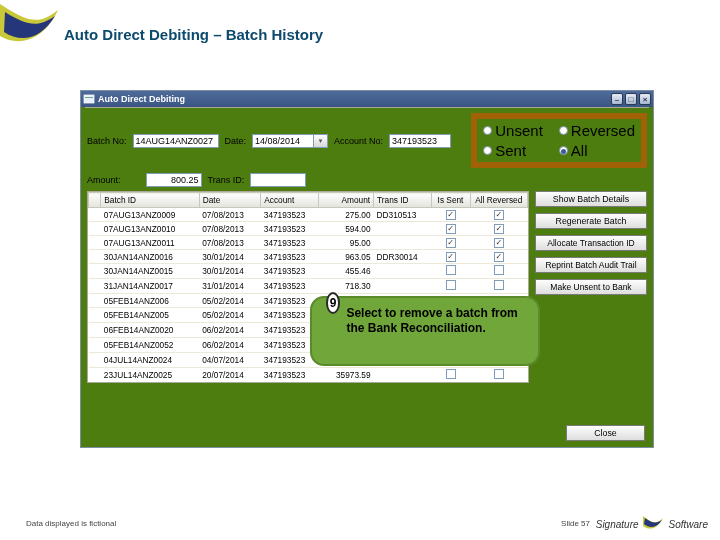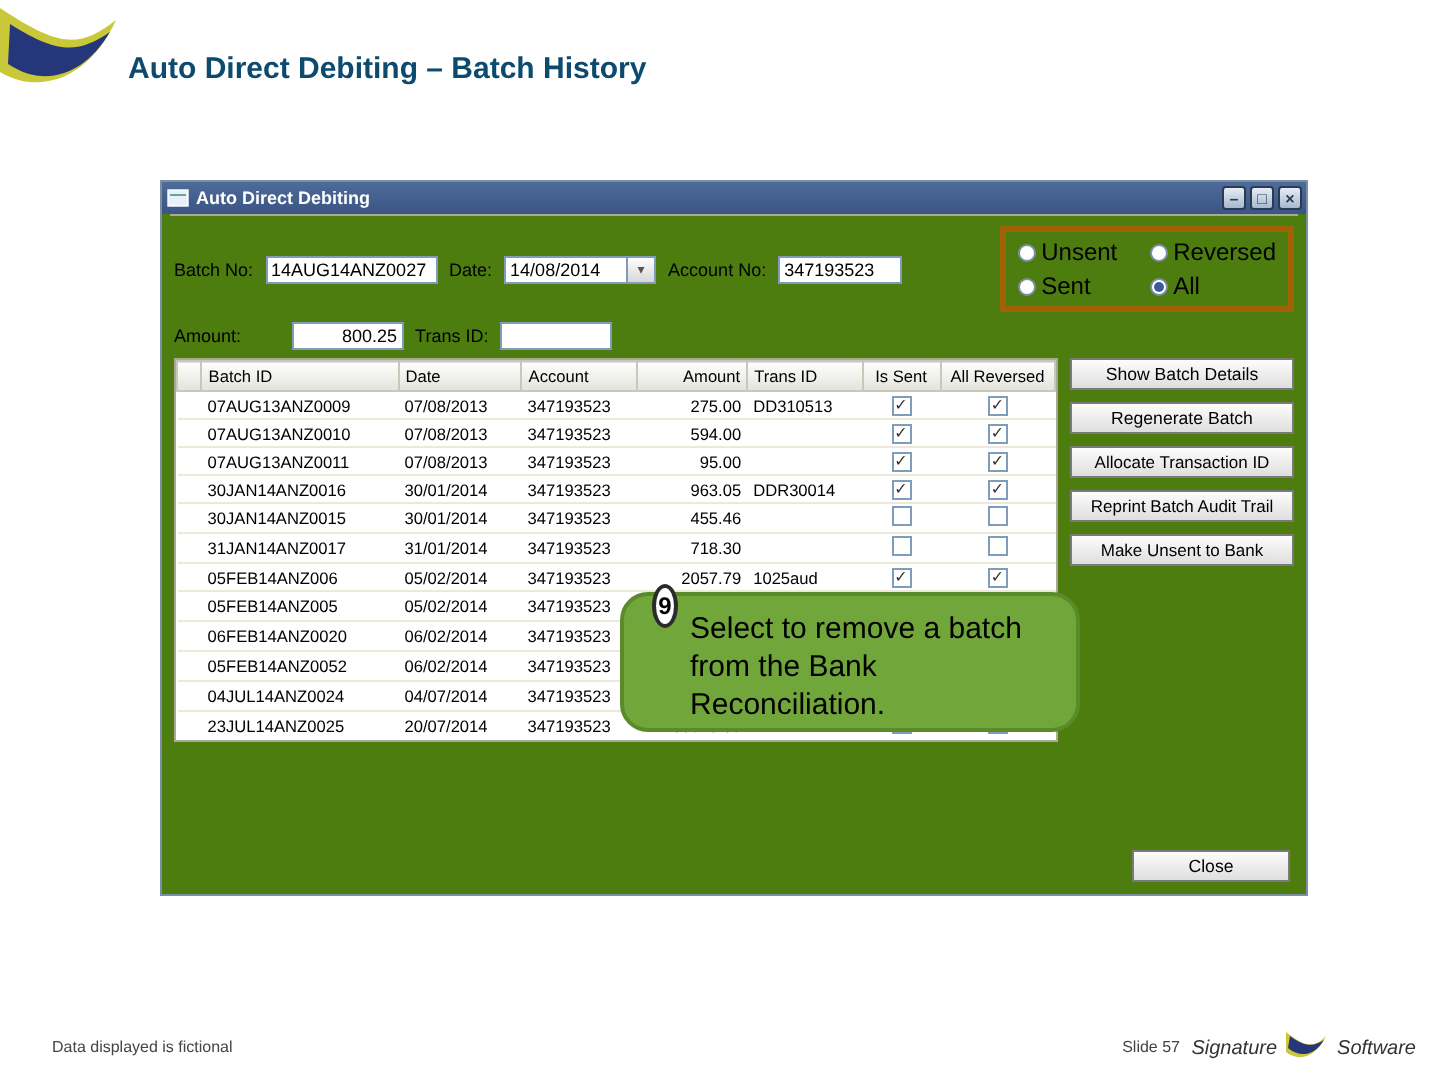--- a/index.html
+++ b/index.html
@@ -20,21 +20,21 @@
   .filters{display:flex;align-items:center;padding:5px 6px;gap:6px;font-size:9px}
   .lbl{font-weight:400;color:#000;white-space:nowrap}
   .tin{height:14px;border:1px solid #7f9db9;background:#fff;font-size:9px;padding:0 2px}
   .tin.batch{width:86px}
   .tin.date{width:62px}
   .tin.acct{width:62px}
   .tin.amount{width:56px;text-align:right}
   .tin.trans{width:56px}
   .datewrap{display:flex}
   .datebtn{width:14px;height:14px;border:1px solid #7f9db9;border-left:none;background:linear-gradient(#fdfdfd,#d8d8d8);display:flex;align-items:center;justify-content:center;font-size:7px;color:#555}
-  .status-box{margin-left:auto;border:3px solid #a16207;padding:3px 6px;display:grid;grid-template-columns:auto auto;column-gap:16px;row-gap:3px;font-size:12px}
+  .status-box{margin-left:auto;border:6px solid #a16207;padding:3px 6px;display:grid;grid-template-columns:auto auto;column-gap:16px;row-gap:3px;font-size:15px}
   .radio{display:flex;align-items:center;gap:3px}
   .radio .dot{width:9px;height:9px;border:1px solid #7b8ea4;border-radius:50%;display:inline-block;position:relative;background:#fff}
   .radio .dot.on:after{content:"";position:absolute;width:5px;height:5px;background:#3b5c9a;border-radius:50%;left:1.5px;top:1.5px}
   .row2{display:flex;align-items:center;padding:0 6px 4px 6px;gap:6px}
   .gap58{display:inline-block;width:13px}
   .grid-and-buttons{display:flex;padding:0 6px 6px 6px;gap:6px;align-items:flex-start}
   .table-wrap{flex:1;border:1px solid #aca899;background:#fff;height:192px;overflow:hidden}
   table{width:100%;border-collapse:collapse;font-size:8.3px;table-layout:fixed}
   th{background:linear-gradient(#fdfdfd,#e3e3dc);border:1px solid #c9c7ba;text-align:left;padding:2px 3px;font-weight:400;color:#000;white-space:nowrap;overflow:hidden}
   th.right,td.right{text-align:right}
@@ -42,21 +42,21 @@
   td{border-bottom:1px solid #ece9d8;padding:1px 3px;white-space:nowrap;overflow:hidden}
   tr.sel td{background:#316ac5;color:#fff}
   .chk{display:inline-block;width:10px;height:10px;border:1px solid #7f9db9;background:#fff;font-size:8px;line-height:8px;text-align:center;color:#333}
   .row-marker{width:10px;text-align:center;color:#000}
   .side-btns{width:112px;display:flex;flex-direction:column;gap:6px}
   .sbtn{height:16px;border:1px solid #7a7a7a;background:linear-gradient(#fdfdfd,#dedede);font-size:8.8px;display:flex;align-items:center;justify-content:center;cursor:pointer;white-space:nowrap;overflow:hidden}
   .sbtn.wide{font-size:8.5px}
   .closebar{position:absolute;bottom:6px;right:8px}
   .callout{position:absolute;left:310px;top:296px;width:230px;height:70px;background:#71a63a;border:2px solid #5a8a2a;border-radius:14px;display:flex;align-items:flex-start;padding:8px 10px 8px 6px;gap:6px}
   .callout .num{width:22px;height:22px;border-radius:50%;background:#fff;border:2px solid #2b2b2b;display:flex;align-items:center;justify-content:center;font-weight:700;font-size:12px;color:#000;margin-top:-14px;margin-left:8px}
-  .callout .txt{font-size:15px;font-weight:400;color:#000;line-height:1.25}
+  .callout .txt{font-size:12px;font-weight:700;color:#000;line-height:1.25}
   .footer-disc{position:absolute;left:26px;bottom:12px;font-size:8px;color:#444}
   .slide-no{position:absolute;right:130px;bottom:12px;font-size:8px;color:#444}
   .brand{position:absolute;right:12px;bottom:4px;display:flex;align-items:center;font-size:10px}
   .brand .sig{font-style:italic;color:#333}
   .brand .sw{font-style:italic;color:#333;margin-left:2px}
   .brand .sep{display:inline-block;width:24px;height:24px;margin:0 2px}
   .brand .sep svg{width:100%;height:100%}
 </style>
 </head>
 <body>

